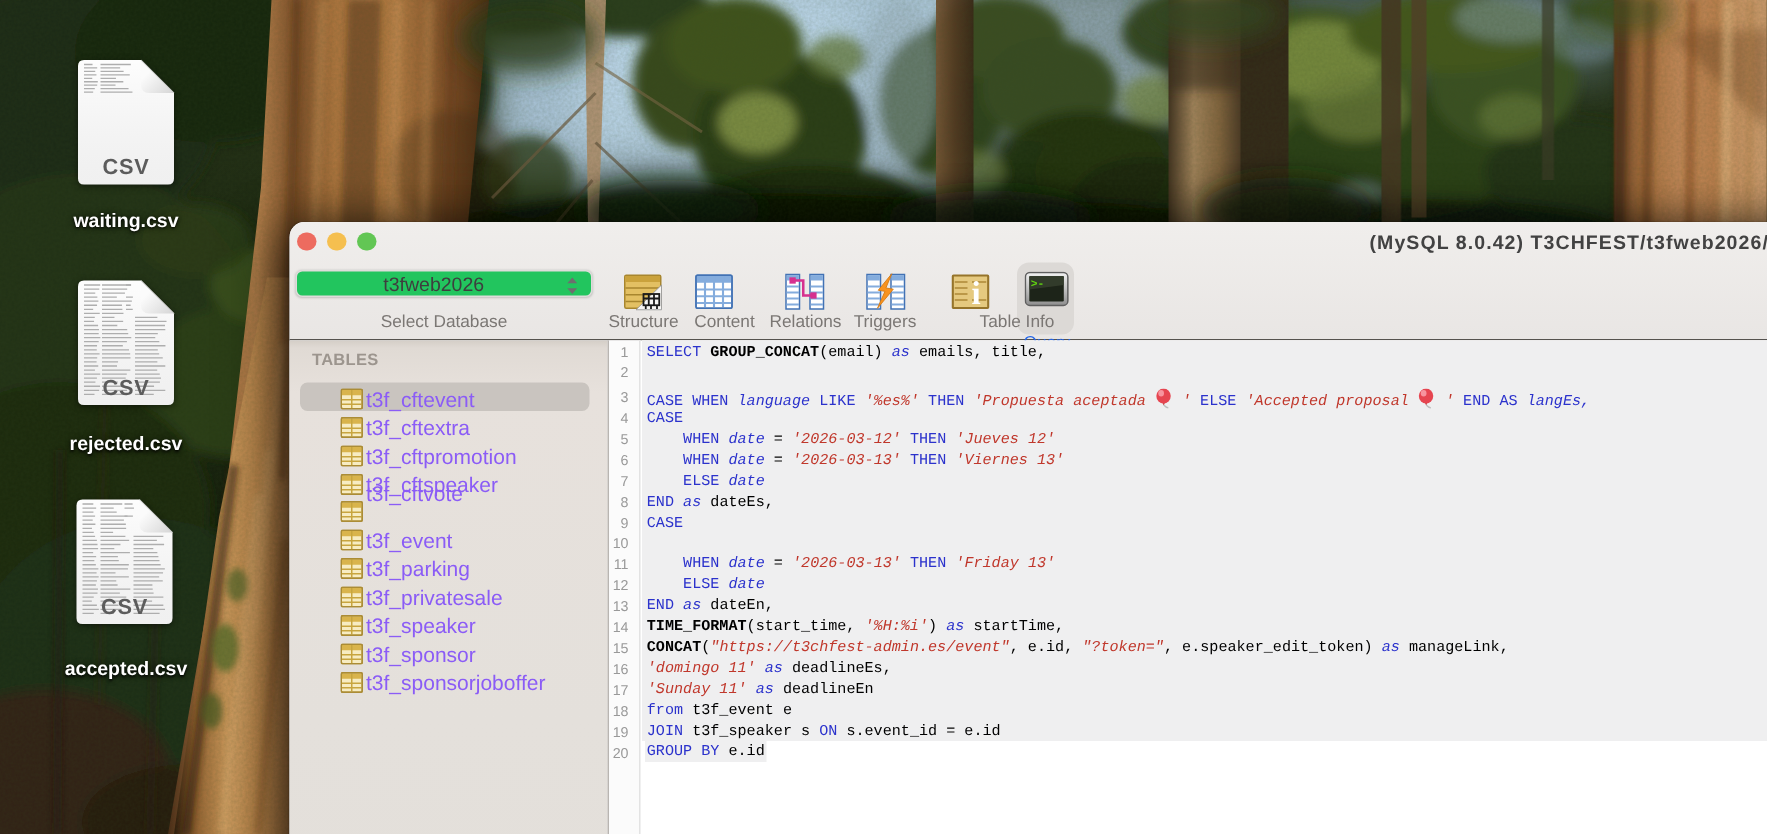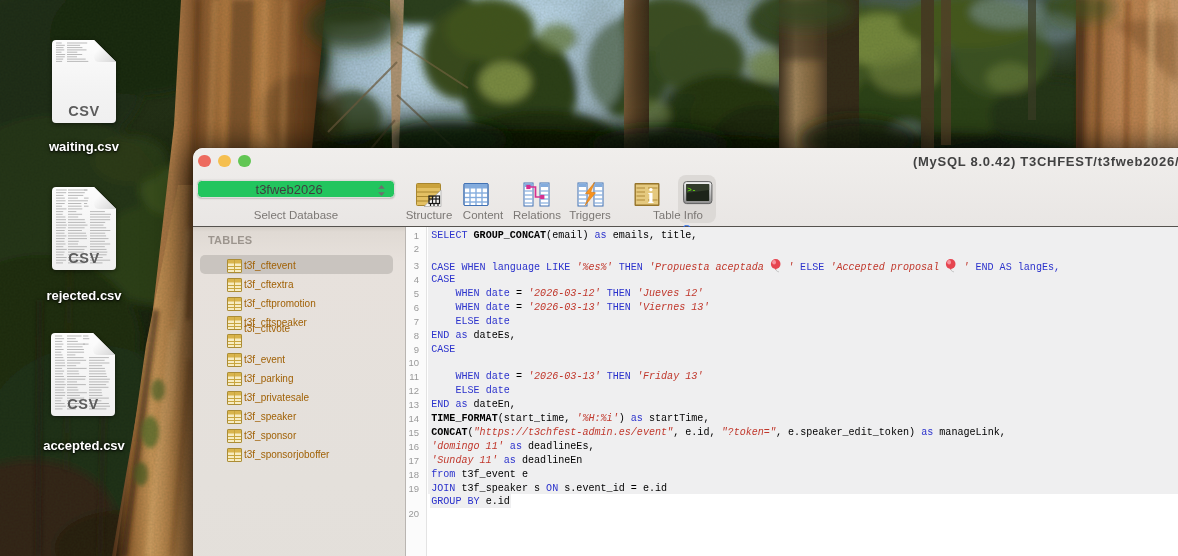--- a/index.html
+++ b/index.html
@@ -15,31 +15,31 @@
   #title{position:absolute;left:720px;top:6px;font-size:13px;font-weight:700;color:#424242;white-space:nowrap;letter-spacing:.72px;}
   #dd{position:absolute;left:3.9px;top:32.3px;width:198.5px;height:18px;background:#22c55e;border:1px solid #dedcda;border-radius:4.5px;box-shadow:0 .5px 1.5px rgba(0,0,0,.18);box-sizing:border-box;}
   #ddtext{position:absolute;width:100%;left:-7px;text-align:center;top:1px;font-size:13px;color:#3e3e3e;}
   .tlabel{position:absolute;top:61px;font-size:11.5px;color:#7b7774;text-align:center;width:100px;}
   .ticon{position:absolute;top:33px;}
   #qsel{position:absolute;left:485px;top:26.5px;width:38px;height:48px;border-radius:8px;background:#dcd9d6;}
   
   #sidebar{position:absolute;left:0;top:79px;width:213px;height:421px;background:linear-gradient(180deg,#d4cec7 0,#e0dad4 5px,#e7e1dc 35px,#e4e0db 60%,#e3dfda 100%);border-right:1px solid #b9b5b1;box-sizing:border-box;}
   #tableshdr{position:absolute;left:15px;top:86px;font-size:11px;font-weight:bold;color:#9c958e;letter-spacing:.2px;}
   #selrow{position:absolute;left:7px;top:106.5px;width:193px;height:19.5px;background:#c9c4bf;border-radius:5px;}
-  .trow{position:absolute;left:51px;font-size:10px;color:#a16207;white-space:nowrap;height:14px;line-height:14px;}
+  .trow{position:absolute;left:51px;font-size:14px;color:#8b5cf6;white-space:nowrap;height:14px;line-height:14px;}
   .tic{position:absolute;left:34px;}
   
   #gutter{position:absolute;left:213px;top:79px;width:21px;height:421px;background:#fbfbfb;border-right:1px solid #e3e3e3;box-sizing:border-box;}
   .ln{position:absolute;right:7px;font-size:9.5px;color:#999999;height:14px;line-height:14px;}
   #editor{position:absolute;left:235px;top:79px;width:815px;height:421px;background:#ffffff;font-family:"Liberation Mono",monospace;font-size:10.08px;}
   #hl{position:absolute;left:0;top:0;width:100%;height:266.9px;background:#efeff0;}
   #hl20{position:absolute;left:2px;top:266.9px;width:81px;height:14px;background:#efeff0;}
   .cl{position:absolute;left:3.2px;height:14px;line-height:14px;white-space:pre;color:#000;}
   .k{color:#2b32cc;}
-  .ki{color:#2b32cc;}
+  .ki{color:#2b32cc;font-style:italic;}
   .s{color:#c0372b;font-style:italic;}
   .f{font-weight:bold;color:#000;}
   .n{color:#9a6b1e;}
   .bl{vertical-align:-3px;}
 </style>
 </head>
 <body>
 
 <svg class="abs" style="left:0;top:0;" width="1178" height="556" viewBox="0 0 1178 556">
 <defs>
@@ -741,21 +741,21 @@
     <div class="ln" style="top:129.4px;">10</div>
     <div class="ln" style="top:143.3px;">11</div>
     <div class="ln" style="top:157.2px;">12</div>
     <div class="ln" style="top:171.1px;">13</div>
     <div class="ln" style="top:185.0px;">14</div>
     <div class="ln" style="top:198.9px;">15</div>
     <div class="ln" style="top:212.8px;">16</div>
     <div class="ln" style="top:226.7px;">17</div>
     <div class="ln" style="top:240.6px;">18</div>
     <div class="ln" style="top:254.5px;">19</div>
-    <div class="ln" style="top:280px;">20</div>
+    <div class="ln" style="top:269px;">20</div>
   </div>
   <div id="editor">
     <div id="hl"></div>
     <div id="hl20"></div>
       <div class="cl" style="top:1.5px;"><span class="k">SELECT </span><span class="f">GROUP_CONCAT</span>(email) <span class="ki">as</span> emails, title,</div>
       <div class="cl" style="top:32.1px;"><span class="k">CASE WHEN </span><span class="ki">language</span><span class="k"> LIKE </span><span class="s">'%es%'</span><span class="k"> THEN </span><span class="s">'Propuesta aceptada <svg class="bl" width="12" height="14" viewBox="0 0 12 14">
             <ellipse cx="5.7" cy="5" rx="4.8" ry="5" fill="#e64550"></ellipse>
             <ellipse cx="4.1" cy="3.2" rx="1.9" ry="2.2" fill="#f7949e"></ellipse>
             <path d="M5,9.8 h1.6 l-0.8,1.3 z" fill="#c62b30"></path>
             <path d="M5.8,11 q1.5,1.7 3.1,1.9" stroke="#bdbdbd" fill="none" stroke-width="0.9"></path>

